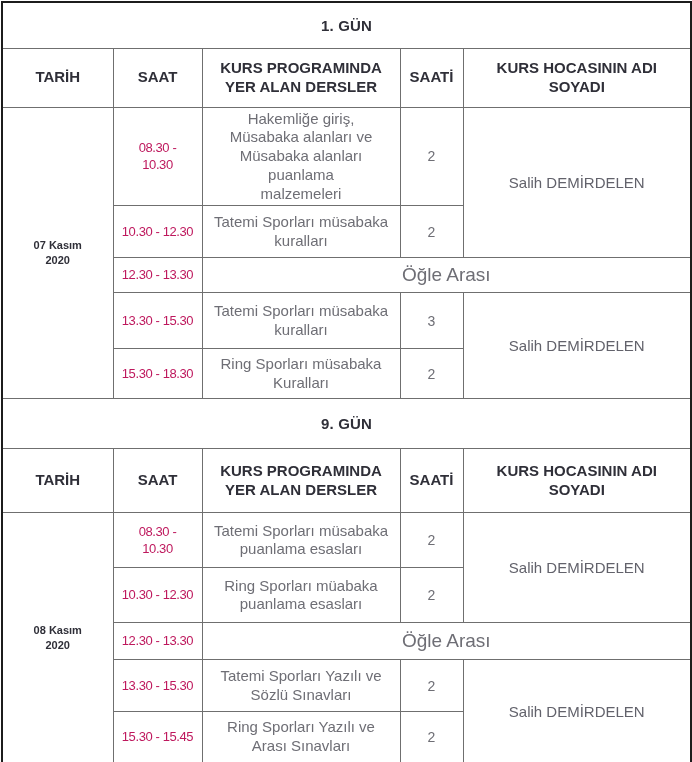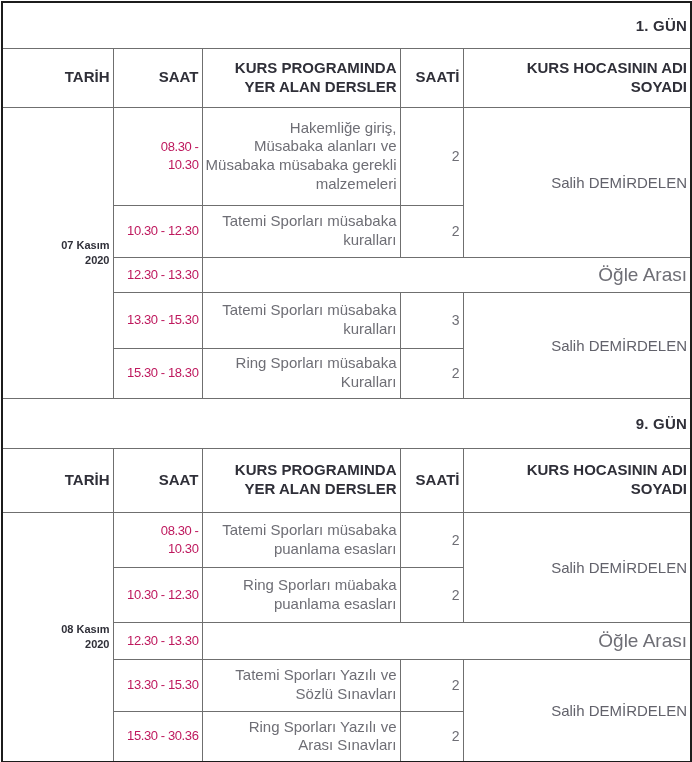--- a/index.html
+++ b/index.html
@@ -13,21 +13,21 @@
   table.schedule {
     border-collapse: collapse;
     table-layout: fixed;
     width: 689px;
     margin: 1px 0 0 1px;
     border: 2px solid #1c1c1c;
     background: #ffffff;
   }
   td, th {
     border: 1px solid #6f6f6f;
-    text-align: right;
+    text-align: center;
     vertical-align: middle;
     padding: 2px 3px;
     overflow: hidden;
   }
   tr.sec-title td {
     font-weight: bold;
     font-size: 15px;
     color: #2f2f38;
     letter-spacing: 0.2px;
   }
@@ -96,21 +96,21 @@
       <th>KURS HOCASININ ADI
 SOYADI</th>
     </tr>
     <tr style="height:98px">
       <td class="c-date" rowspan="5">07 Kasım
 2020</td>
       <td class="c-time">08.30 -
 10.30</td>
       <td class="c-course">Hakemliğe giriş,
 Müsabaka alanları ve
-Müsabaka müsabaka gerekli
+Müsabaka alanları puanlama
 malzemeleri</td>
       <td class="c-hours">2</td>
       <td class="c-instructor" rowspan="2">Salih DEMİRDELEN</td>
     </tr>
     <tr style="height:52px">
       <td class="c-time">10.30 - 12.30</td>
       <td class="c-course">Tatemi Sporları müsabaka
 kuralları</td>
       <td class="c-hours">2</td>
     </tr>
@@ -167,19 +167,19 @@
       <td class="c-lunch" colspan="3">Öğle Arası</td>
     </tr>
     <tr style="height:52px">
       <td class="c-time">13.30 - 15.30</td>
       <td class="c-course">Tatemi Sporları Yazılı ve
 Sözlü Sınavları</td>
       <td class="c-hours">2</td>
       <td class="c-instructor" rowspan="2">Salih DEMİRDELEN</td>
     </tr>
     <tr style="height:51px">
-      <td class="c-time">15.30 - 30.36</td>
+      <td class="c-time">15.30 - 15.45</td>
       <td class="c-course">Ring Sporları Yazılı ve
 Arası Sınavları</td>
       <td class="c-hours">2</td>
     </tr>
   </tbody>
 </table>
 
 </body></html>

